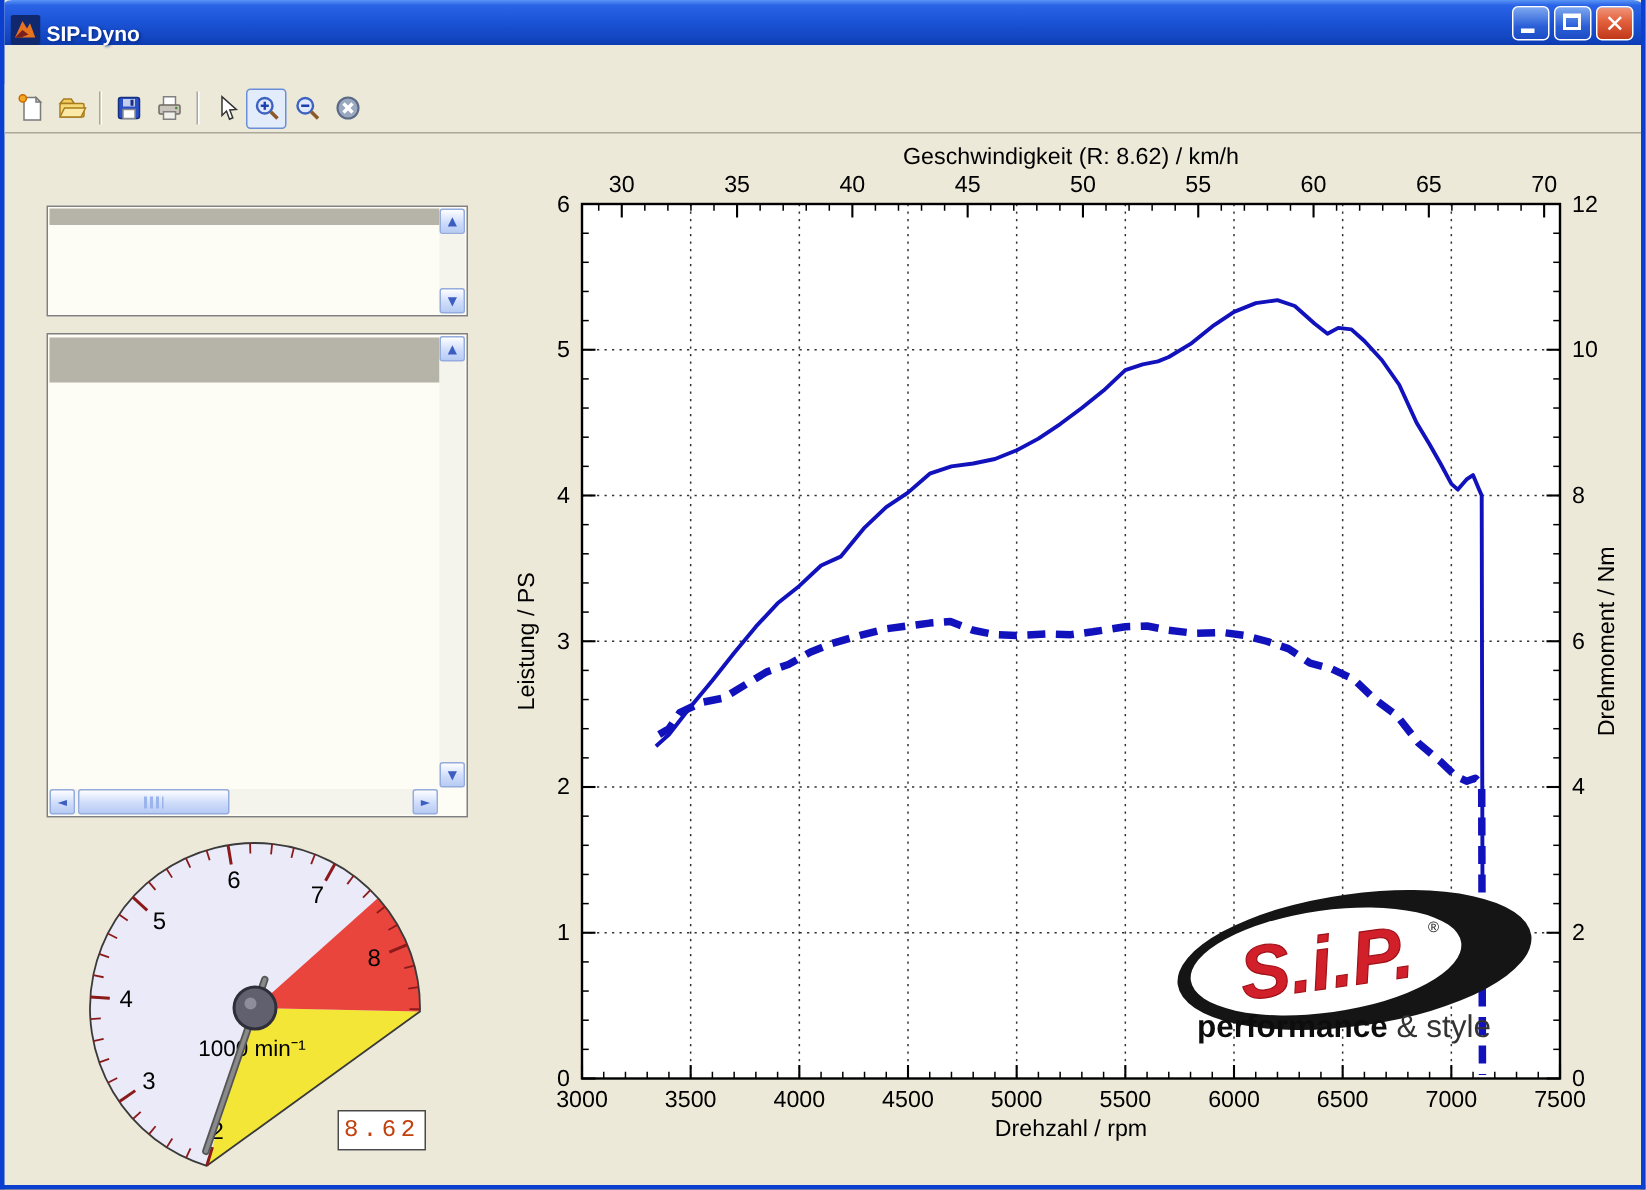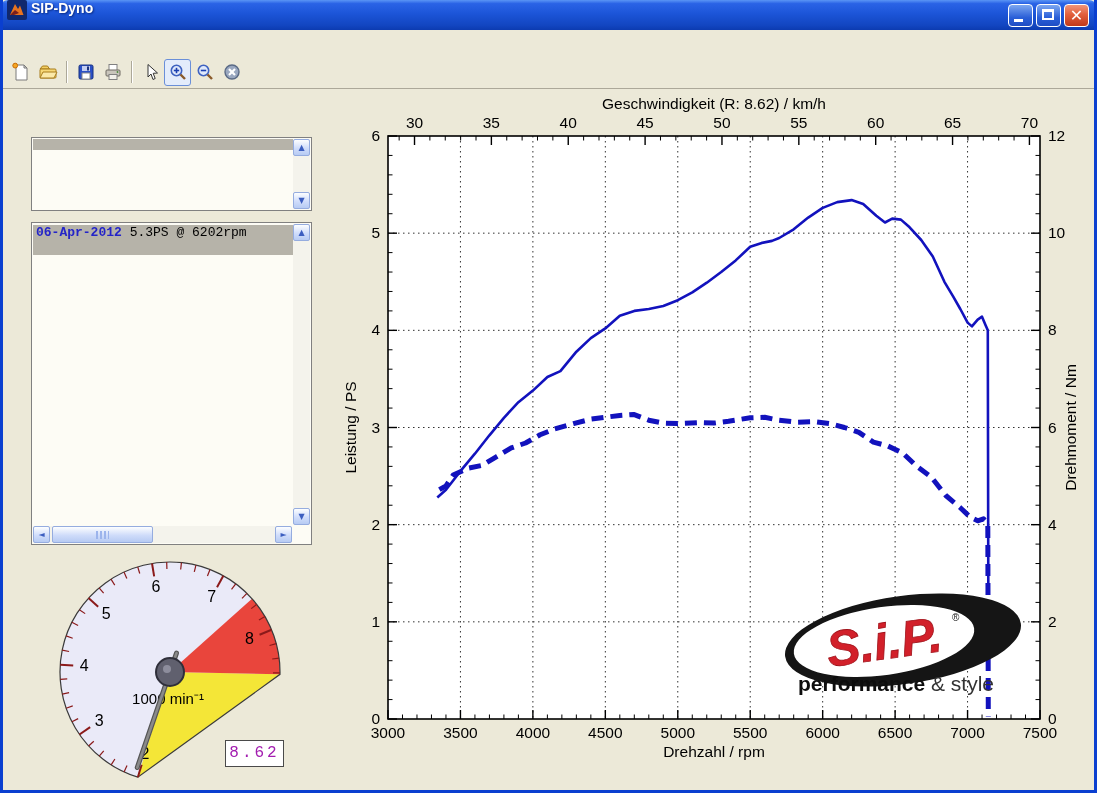--- a/index.html
+++ b/index.html
@@ -6,21 +6,21 @@
   .window{
     position:relative;width:1097px;height:793px;box-sizing:border-box;
     background:#ece9d8;overflow:hidden;
     border-left:3px solid #0a3fd0;border-right:3px solid #0a3fd0;border-bottom:3px solid #0a3fd0;
     font-family:"Liberation Sans",sans-serif;
   }
   
   .titlebar{
     position:absolute;left:-3px;top:0;width:1097px;height:30px;
     background:linear-gradient(180deg,#5a95f5 0%,#2a63e6 12%,#1c55d8 45%,#1245c0 85%,#0c3bb0 100%);
-    border-radius:8px 8px 0 0;display:flex;align-items:flex-start;
+    border-radius:8px 8px 0 0;display:flex;align-items:flex-end;
   }
   .app-icon{width:20px;height:20px;margin:0 4px 0 7px;display:inline-block;}
   .title-text{color:#fff;font-weight:bold;font-size:14px;text-shadow:1px 1px 2px #0a2a80;}
   .winbtns{position:absolute;right:8px;top:4px;display:flex;gap:3px;}
   .tbtn{width:25px;height:23px;border:1px solid #fff;border-radius:4px;position:relative;box-sizing:border-box;}
   .tbtn.min,.tbtn.max{background:linear-gradient(180deg,#7da7f0,#2a5fd8 60%,#1e4cc4);}
   .tbtn.close{background:linear-gradient(180deg,#f09579,#e25f3c 45%,#c03818);}
   .glyph-min{position:absolute;left:5px;bottom:4px;width:9px;height:3px;background:#fff;}
   .glyph-max{position:absolute;left:5px;top:4px;width:12px;height:11px;border:2px solid #fff;border-top-width:3px;box-sizing:border-box;}
   .glyph-x{position:absolute;width:100%;text-align:center;top:1px;color:#fff;font-weight:bold;font-size:16px;line-height:20px;font-family:"DejaVu Sans",sans-serif;}
@@ -61,21 +61,21 @@
     background:linear-gradient(180deg,#fdfeff,#cfdcfa 55%,#b7cbf3);
     border:1px solid #95acdf;border-radius:2px;display:flex;align-items:center;justify-content:center;
   }
   .grip{width:13px;height:8px;background:repeating-linear-gradient(90deg,#9cb4ec 0 2px,rgba(0,0,0,0) 2px 4px);}
   
   #gauge{position:absolute;left:45px;top:552px;width:245px;height:241px;}
   .valuebox{
     position:absolute;left:222px;top:740px;width:59px;height:27px;box-sizing:border-box;
     background:#fff;border:1px solid #4a4a4a;
     font-family:"Liberation Mono","DejaVu Sans Mono",monospace;font-size:16px;letter-spacing:3px;
-    text-align:center;line-height:25px;color:#a21caf;
+    text-align:center;line-height:25px;color:#c2410c;
   }
   
   #chart{position:absolute;left:330px;top:96px;width:767px;height:697px;}
 </style>
 </head>
 <body>
 
 <div class="window">
 
   <div class="titlebar">
@@ -166,21 +166,20 @@
   <div class="listbox lb1">
     <div class="lb1-selrow"></div>
     <div class="vscroll">
       <span class="sb-btn sb-up">▲</span>
       <span class="sb-btn sb-down">▼</span>
     </div>
   </div>
 
   <div class="listbox lb2">
     <div class="lb-row">
-      <div class="lb-line"><span class="lb-date">06-Apr-2012</span><span> 5.3PS @ 6202rpm</span></div>
     </div>
     <div class="vscroll">
       <span class="sb-btn sb-up">▲</span>
       <span class="sb-btn sb-down">▼</span>
     </div>
     <div class="hscroll">
       <span class="sb-btn sb-left">◄</span>
       <span class="hthumb">
           <span class="grip"></span>
         </span>

